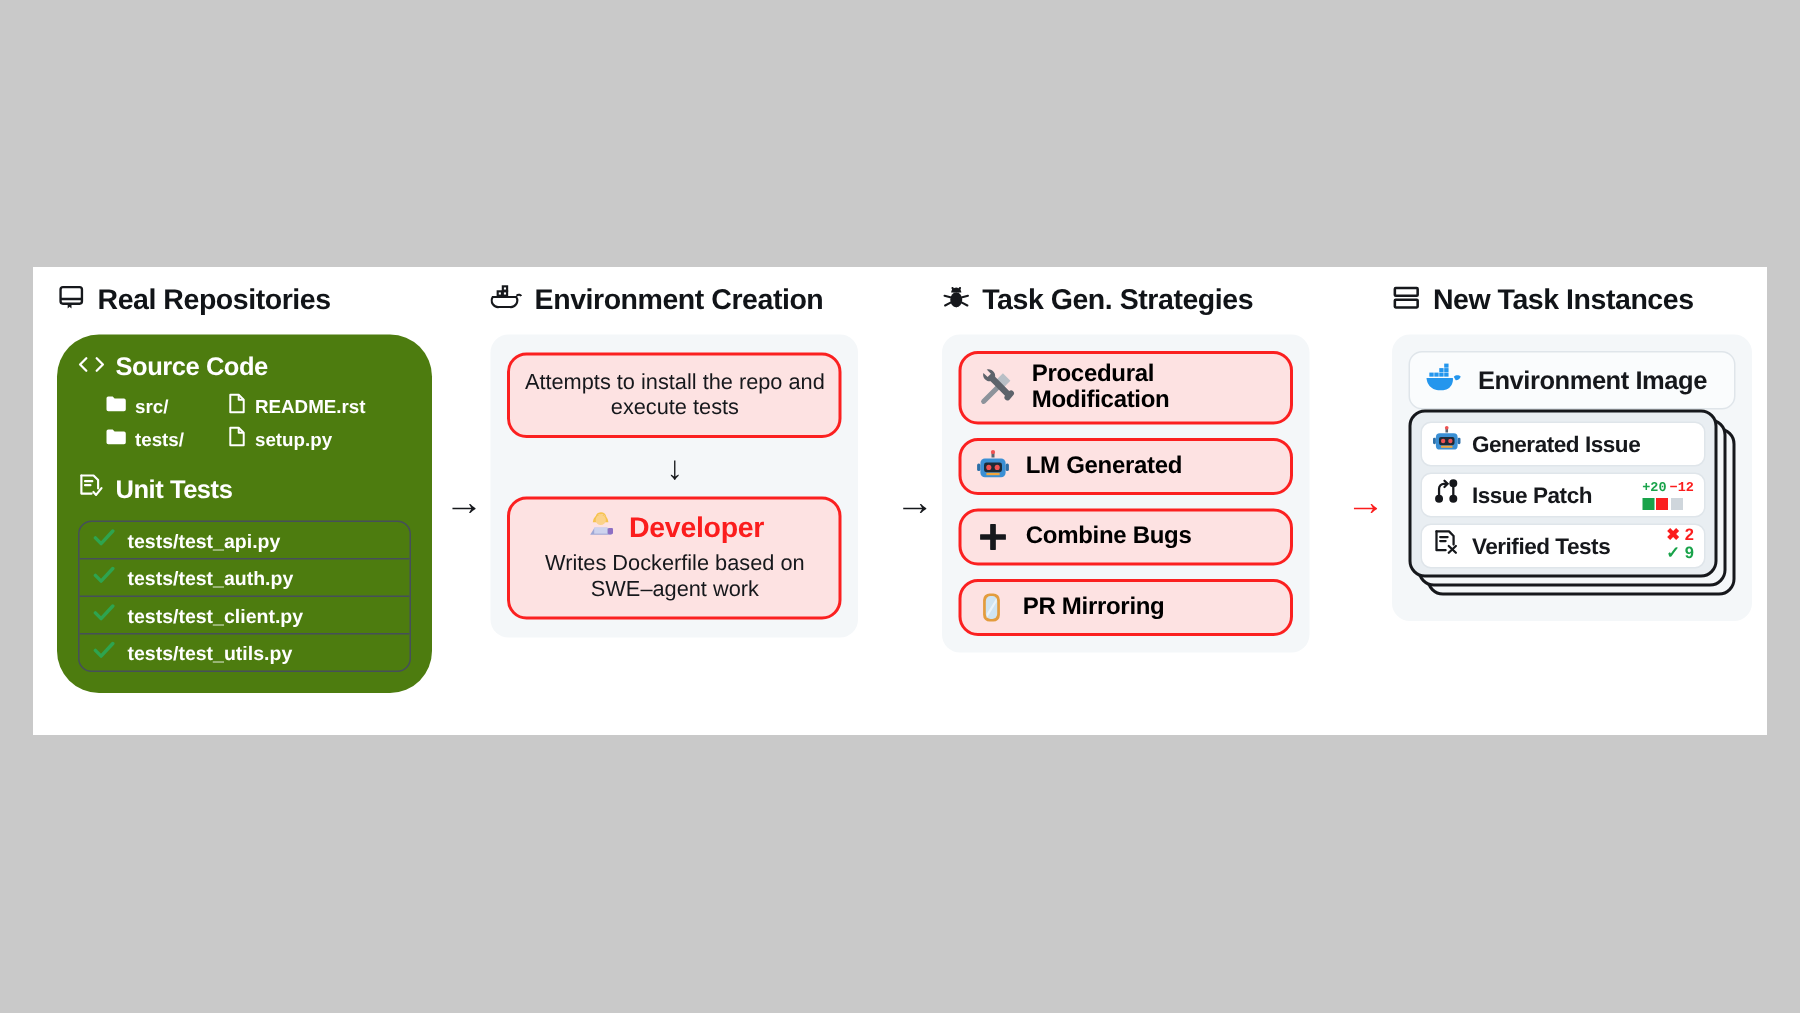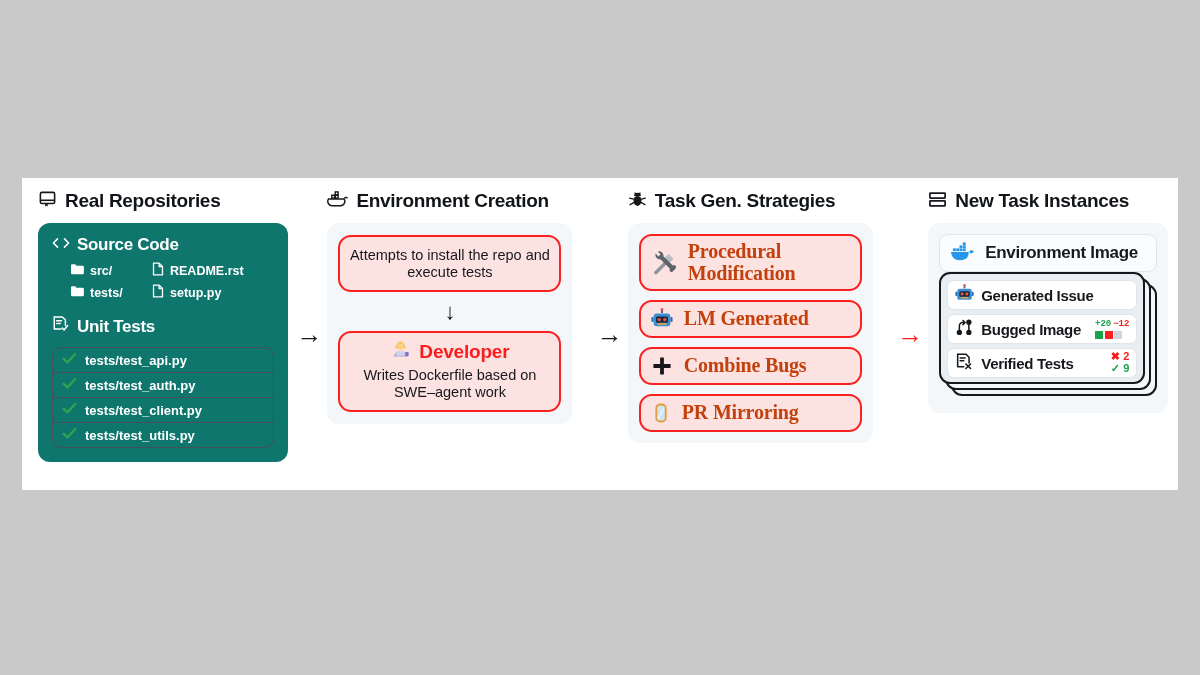--- a/index.html
+++ b/index.html
@@ -45,22 +45,22 @@
     font-size: 19px;
     font-weight: bold;
     color: #111418;
     letter-spacing: -0.3px;
     white-space: nowrap;
   }
   .head-icon { flex: 0 0 auto; display: block; }
 
   
   .dark-card {
-    background: #0f766e;
-    border-radius: 12px;
+    background: #4d7c0f;
+    border-radius: 28px;
     width: 250px;
     padding: 12px 14px 14px 14px;
     box-sizing: border-box;
   }
   .dk-title {
     display: flex;
     align-items: center;
     gap: 7px;
     color: #ffffff;
     font-size: 17px;
@@ -166,26 +166,25 @@
     display: flex;
     align-items: center;
     gap: 11px;
     padding: 5px 10px;
     box-sizing: border-box;
     margin-bottom: 9px;
     min-height: 38px;
   }
   .pill:last-child { margin-bottom: 0; }
   .pill-label {
-    color: #c2410c;
-    font-size: 20px;
+    color: #000000;
+    font-size: 16px;
     font-weight: bold;
     letter-spacing: -0.2px;
     line-height: 1.08;
-    font-family: Liberation Serif, serif;
   }
   .pill-icon { flex: 0 0 auto; font-size: 19px; line-height: 1; display: flex; align-items: center; }
 
   
   .env-row {
     background: #fafcfd;
     border: 1px solid #dfe5ea;
     border-radius: 9px;
     display: flex;
     align-items: center;
@@ -542,21 +541,21 @@
             <span>
               <svg width="19" height="19" viewBox="0 0 20 20" fill="none" stroke="#16181c" stroke-width="1.6" stroke-linecap="round">
                 <circle cx="4.6" cy="15.2" r="2" fill="#16181c"></circle>
                 <circle cx="14.6" cy="15.2" r="2" fill="#16181c"></circle>
                 <circle cx="14.6" cy="4.4" r="2" fill="#16181c"></circle>
                 <path d="M4.6 13.2 v-5 a3.4 3.4 0 0 1 3.4 -3.4 h1.8"></path>
                 <polyline points="8.4,2.6 10.6,4.8 8.4,7"></polyline>
                 <line x1="14.6" y1="6.4" x2="14.6" y2="13.2"></line>
               </svg>
             </span>
-            <span class="task-label">Bugged Image</span>
+            <span class="task-label">Issue Patch</span>
             <span class="task-spacer"></span>
             <span class="diff-stat">
               <span class="diff-nums">
                 <span class="diff-plus">+20</span><span class="diff-minus">−12</span>
               </span>
               <span class="diff-squares">
                 <span class="sq g"></span>
                 <span class="sq r"></span>
                 <span class="sq n"></span>
               </span>

